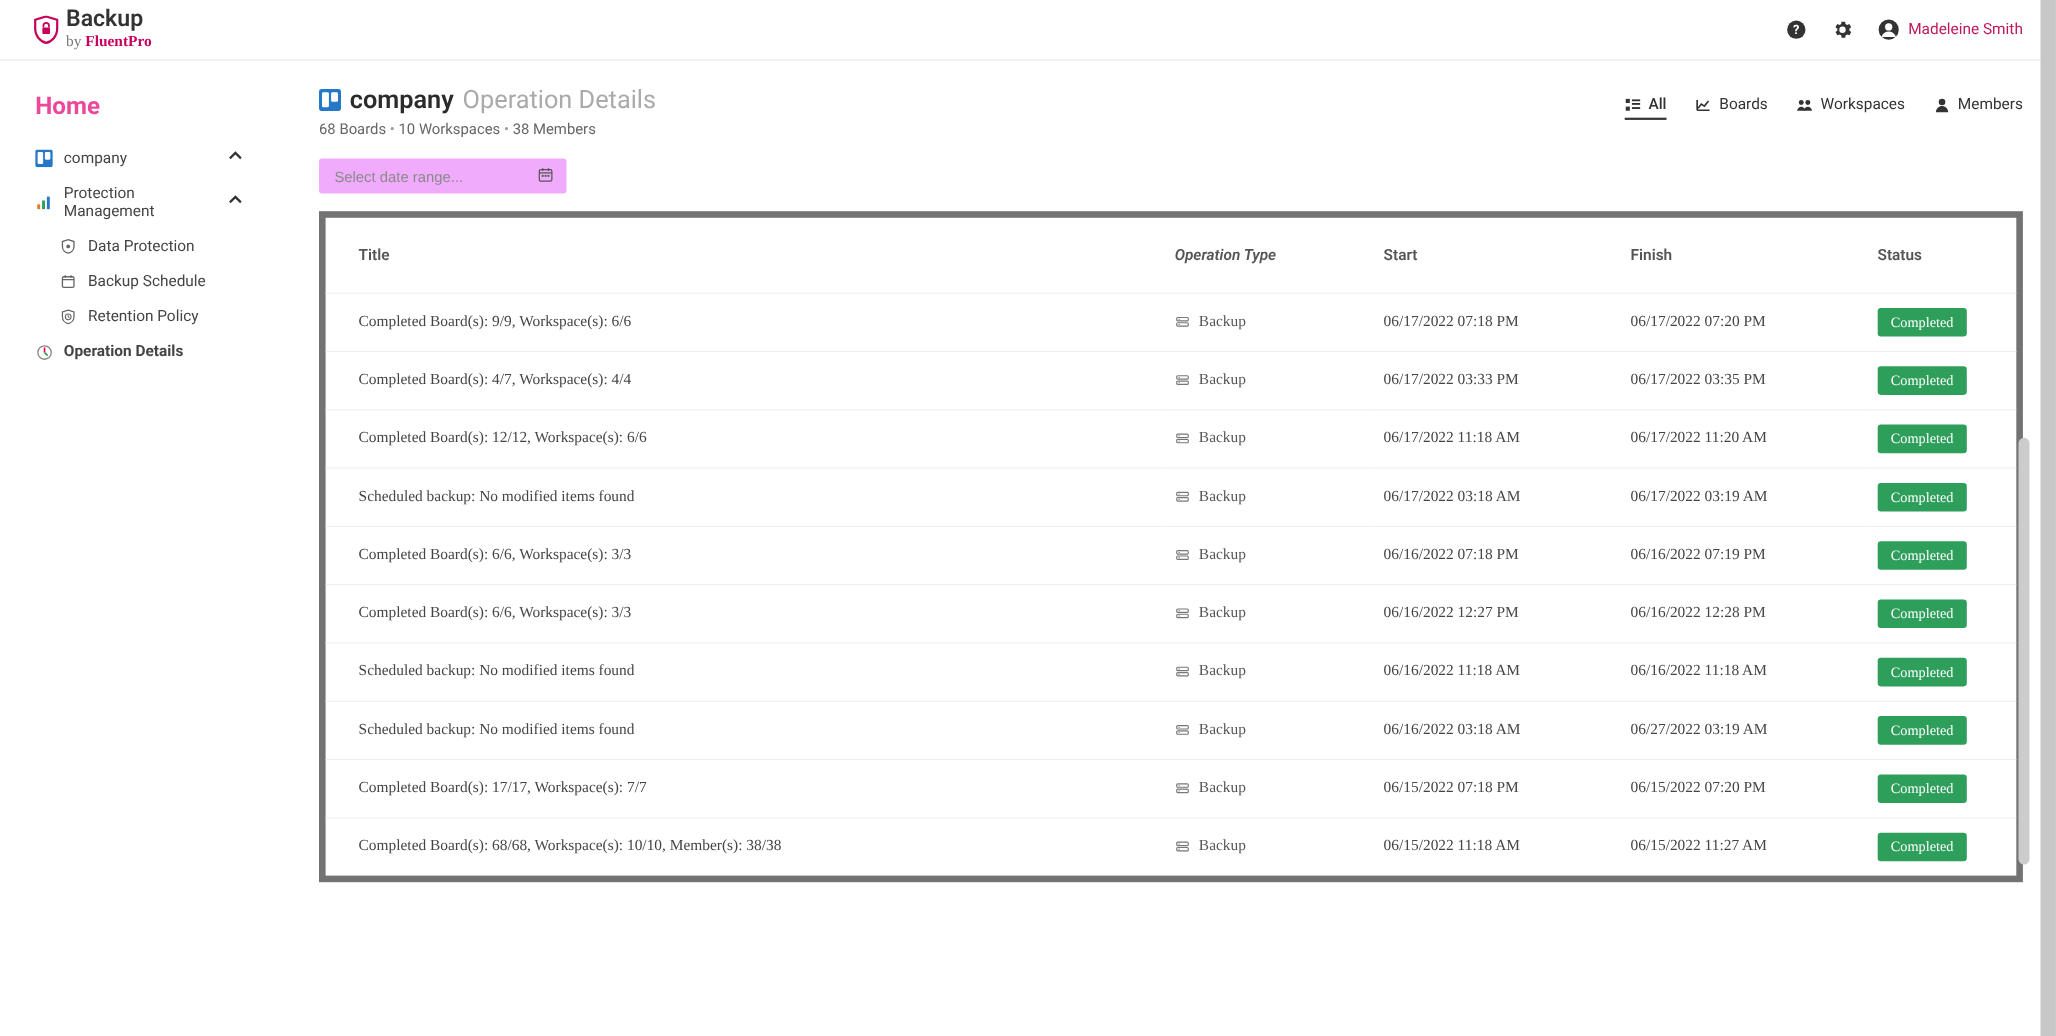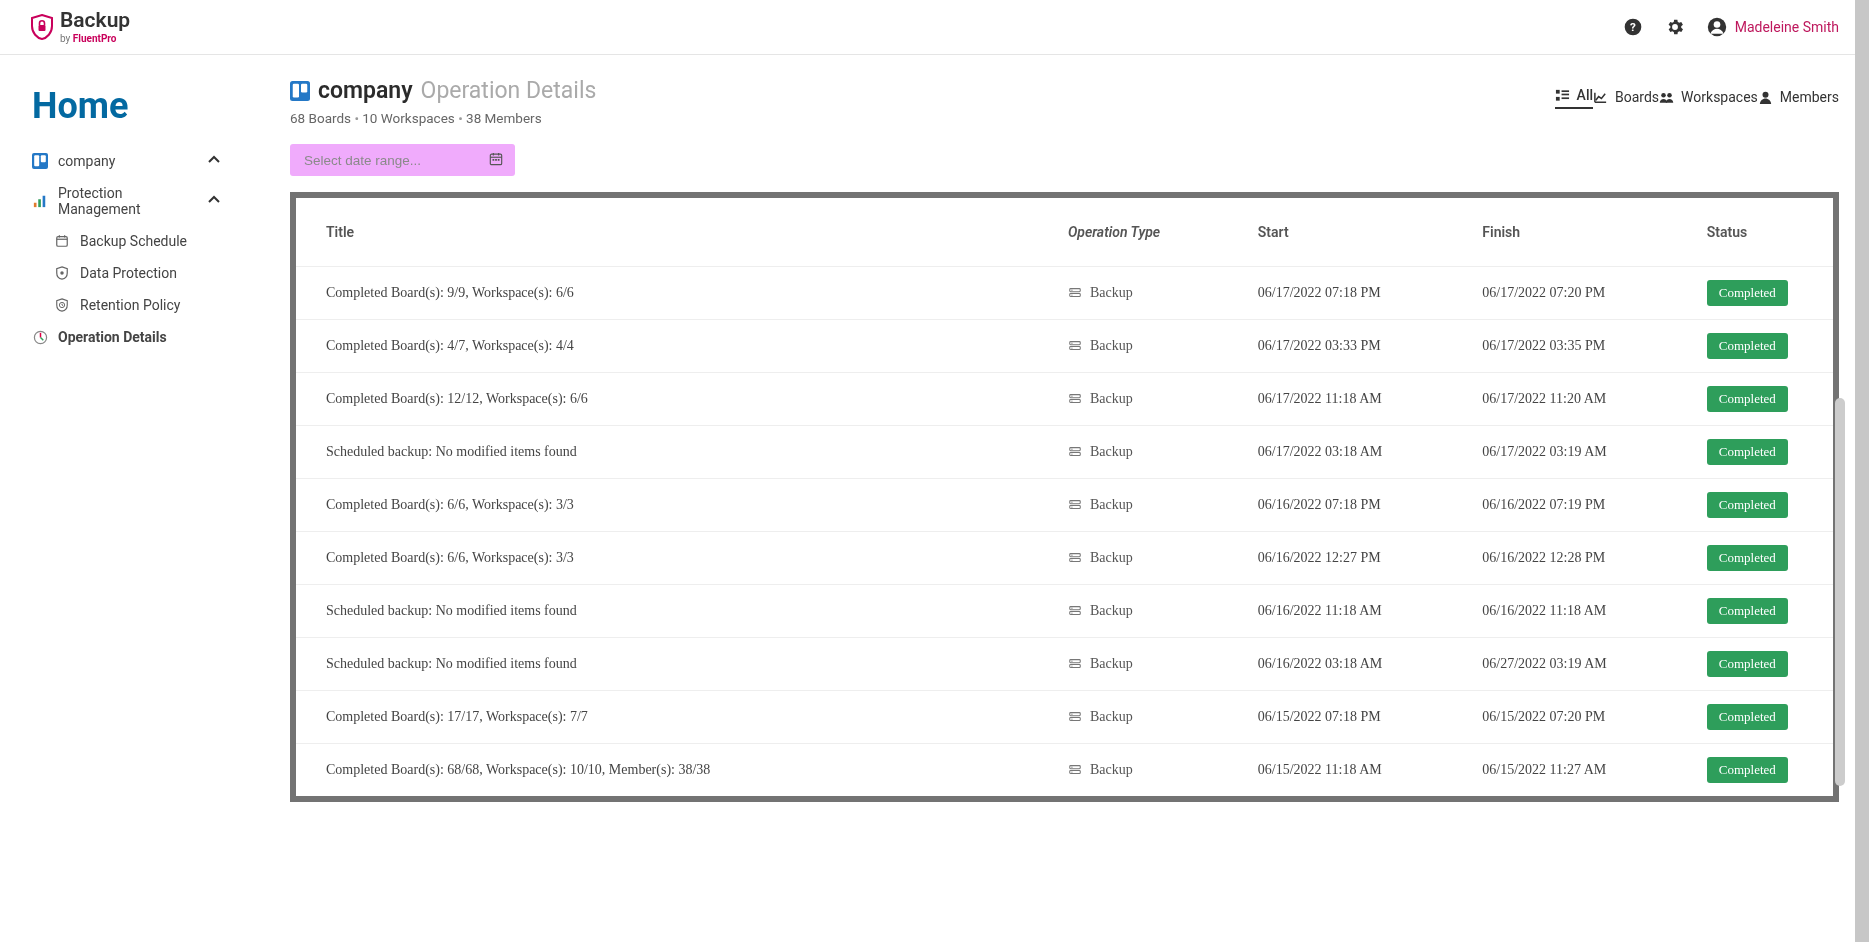--- a/index.html
+++ b/index.html
@@ -6,50 +6,50 @@
   body { margin: 0; font-family: -apple-system, BlinkMacSystemFont, "Segoe UI", Roboto, Arial, sans-serif; color: #333; background: #fff; overflow-x: hidden; }
 
   
   .topbar {
     display: flex; align-items: center; justify-content: space-between;
     padding: 10px 30px 10px 30px; border-bottom: 1px solid #e5e5e5; height: 55px;
   }
   .brand { display: flex; align-items: center; gap: 6px; }
   .brand-shield { width: 24px; height: 26px; }
   .brand-text { font-size: 21px; font-weight: 600; color: #333; line-height: 1; }
-  .brand-sub { font-size: 10px; color: #777; margin-top: 2px; }
+  .brand-sub { font-size: 14px; color: #777; margin-top: 2px; font-family: Liberation Serif, serif; }
   .brand-sub b { color: #c9005b; font-weight: 700; }
   .brand-col { display: flex; flex-direction: column; }
 
   .top-actions { display: flex; align-items: center; gap: 22px; }
   .top-icon { width: 20px; height: 20px; color: #333; cursor: pointer; display: flex; align-items: center; justify-content: center; }
   .user-chip { display: flex; align-items: center; gap: 8px; cursor: pointer; font-size: 14px; color: #be185d; }
 
   
   .page { display: flex; }
   .sidebar { width: 280px; padding: 30px 20px 20px 32px; }
-  .sidebar h1 { font-size: 36px; font-weight: 700; margin: 0 0 18px 0; color: #0369a1;}
+  .sidebar h1 { font-size: 22px; font-weight: 700; margin: 0 0 18px 0; color: #ec4899;}
   .nav-item { display: flex; align-items: center; gap: 10px; padding: 8px 0; font-size: 14px; color: #444; cursor: pointer;}
   .nav-item.bold { font-weight: 700; }
   .nav-item.sub { padding-left: 22px; }
   .nav-icon { width: 16px; height: 16px; display: inline-flex; align-items: center; justify-content: center; flex-shrink: 0;}
   .chev { margin-left: auto; padding-right: 40px; color: #555; }
   .nav-item .label { flex: 1; }
 
   .content { flex: 1; padding: 22px 30px 30px 10px; min-width: 0; }
 
   .page-head { display: flex; justify-content: space-between; align-items: flex-start; margin-bottom: 18px;}
   .page-title-block { }
   .page-title { display: flex; align-items: center; gap: 8px; font-size: 23px; }
   .page-title .org { font-weight: 600; color: #2b2b2b; }
   .page-title .section { color: #aaa; font-weight: 400; }
   .page-meta { font-size: 13.5px; color: #666; margin-top: 6px; }
   .page-meta .dot::before { content: " • "; color: #999; }
 
-  .tabs { display: flex; align-items: flex-end; margin-top: 10px;}
+  .tabs { display: flex; gap: 26px; align-items: flex-start; margin-top: 10px;}
   .tab { display: flex; align-items: center; gap: 7px; font-size: 14px; color: #333; cursor: pointer; padding-bottom: 4px;}
   .tab.active { border-bottom: 2px solid #333; font-weight: 500;}
   .tab svg, .tab .ticon { width: 15px; height: 15px; }
 
   .date-filter {
     display: inline-flex; align-items: center; background: #f0abfc; border-radius: 3px;
     height: 32px; padding: 0 12px; width: 225px; justify-content: space-between; margin-bottom: 16px;
   }
   .date-filter input {
     border: none; background: transparent; outline: none; font-size: 13.5px; color: #555; width: 170px;
@@ -162,37 +162,37 @@
       <span class="chev">
         <svg viewBox="0 0 12 12" width="12" height="12">
             <path d="M1 8 L6 3 L11 8" fill="none" stroke="#333" stroke-width="2"></path>
           </svg>
       </span>
     </div>
 
     <div class="nav-item sub">
       <span class="nav-icon">
         <svg viewBox="0 0 16 16" width="14" height="14">
+            <path d="M8 1 L14 3 V8 C14 12 11 14.5 8 15 C5 14.5 2 12 2 8 V3 Z" fill="none" stroke="#666" stroke-width="1.4"></path>
+            <circle cx="8" cy="8" r="2" fill="#666"></circle>
+          </svg>
+      </span>
+      <span>Data Protection</span>
+    </div>
+
+    <div class="nav-item sub">
+      <span class="nav-icon">
+        <svg viewBox="0 0 16 16" width="14" height="14">
             <rect x="2" y="3" width="12" height="11" rx="1.5" fill="none" stroke="#666" stroke-width="1.4"></rect>
             <line x1="2" y1="6" x2="14" y2="6" stroke="#666" stroke-width="1.4"></line>
             <line x1="5" y1="1.5" x2="5" y2="4" stroke="#666" stroke-width="1.4"></line>
             <line x1="11" y1="1.5" x2="11" y2="4" stroke="#666" stroke-width="1.4"></line>
           </svg>
       </span>
       <span>Backup Schedule</span>
-    </div>
-
-    <div class="nav-item sub">
-      <span class="nav-icon">
-        <svg viewBox="0 0 16 16" width="14" height="14">
-            <path d="M8 1 L14 3 V8 C14 12 11 14.5 8 15 C5 14.5 2 12 2 8 V3 Z" fill="none" stroke="#666" stroke-width="1.4"></path>
-            <circle cx="8" cy="8" r="2" fill="#666"></circle>
-          </svg>
-      </span>
-      <span>Data Protection</span>
     </div>
 
     <div class="nav-item sub">
       <span class="nav-icon">
         <svg viewBox="0 0 16 16" width="14" height="14">
             <path d="M8 1 L14 3 V8 C14 12 11 14.5 8 15 C5 14.5 2 12 2 8 V3 Z" fill="none" stroke="#666" stroke-width="1.3"></path>
             <circle cx="8" cy="8" r="3" fill="none" stroke="#666" stroke-width="1.1"></circle>
             <path d="M8 6.5 V8 L9.3 8.7" stroke="#666" stroke-width="1.1" fill="none"></path>
           </svg>
       </span>

